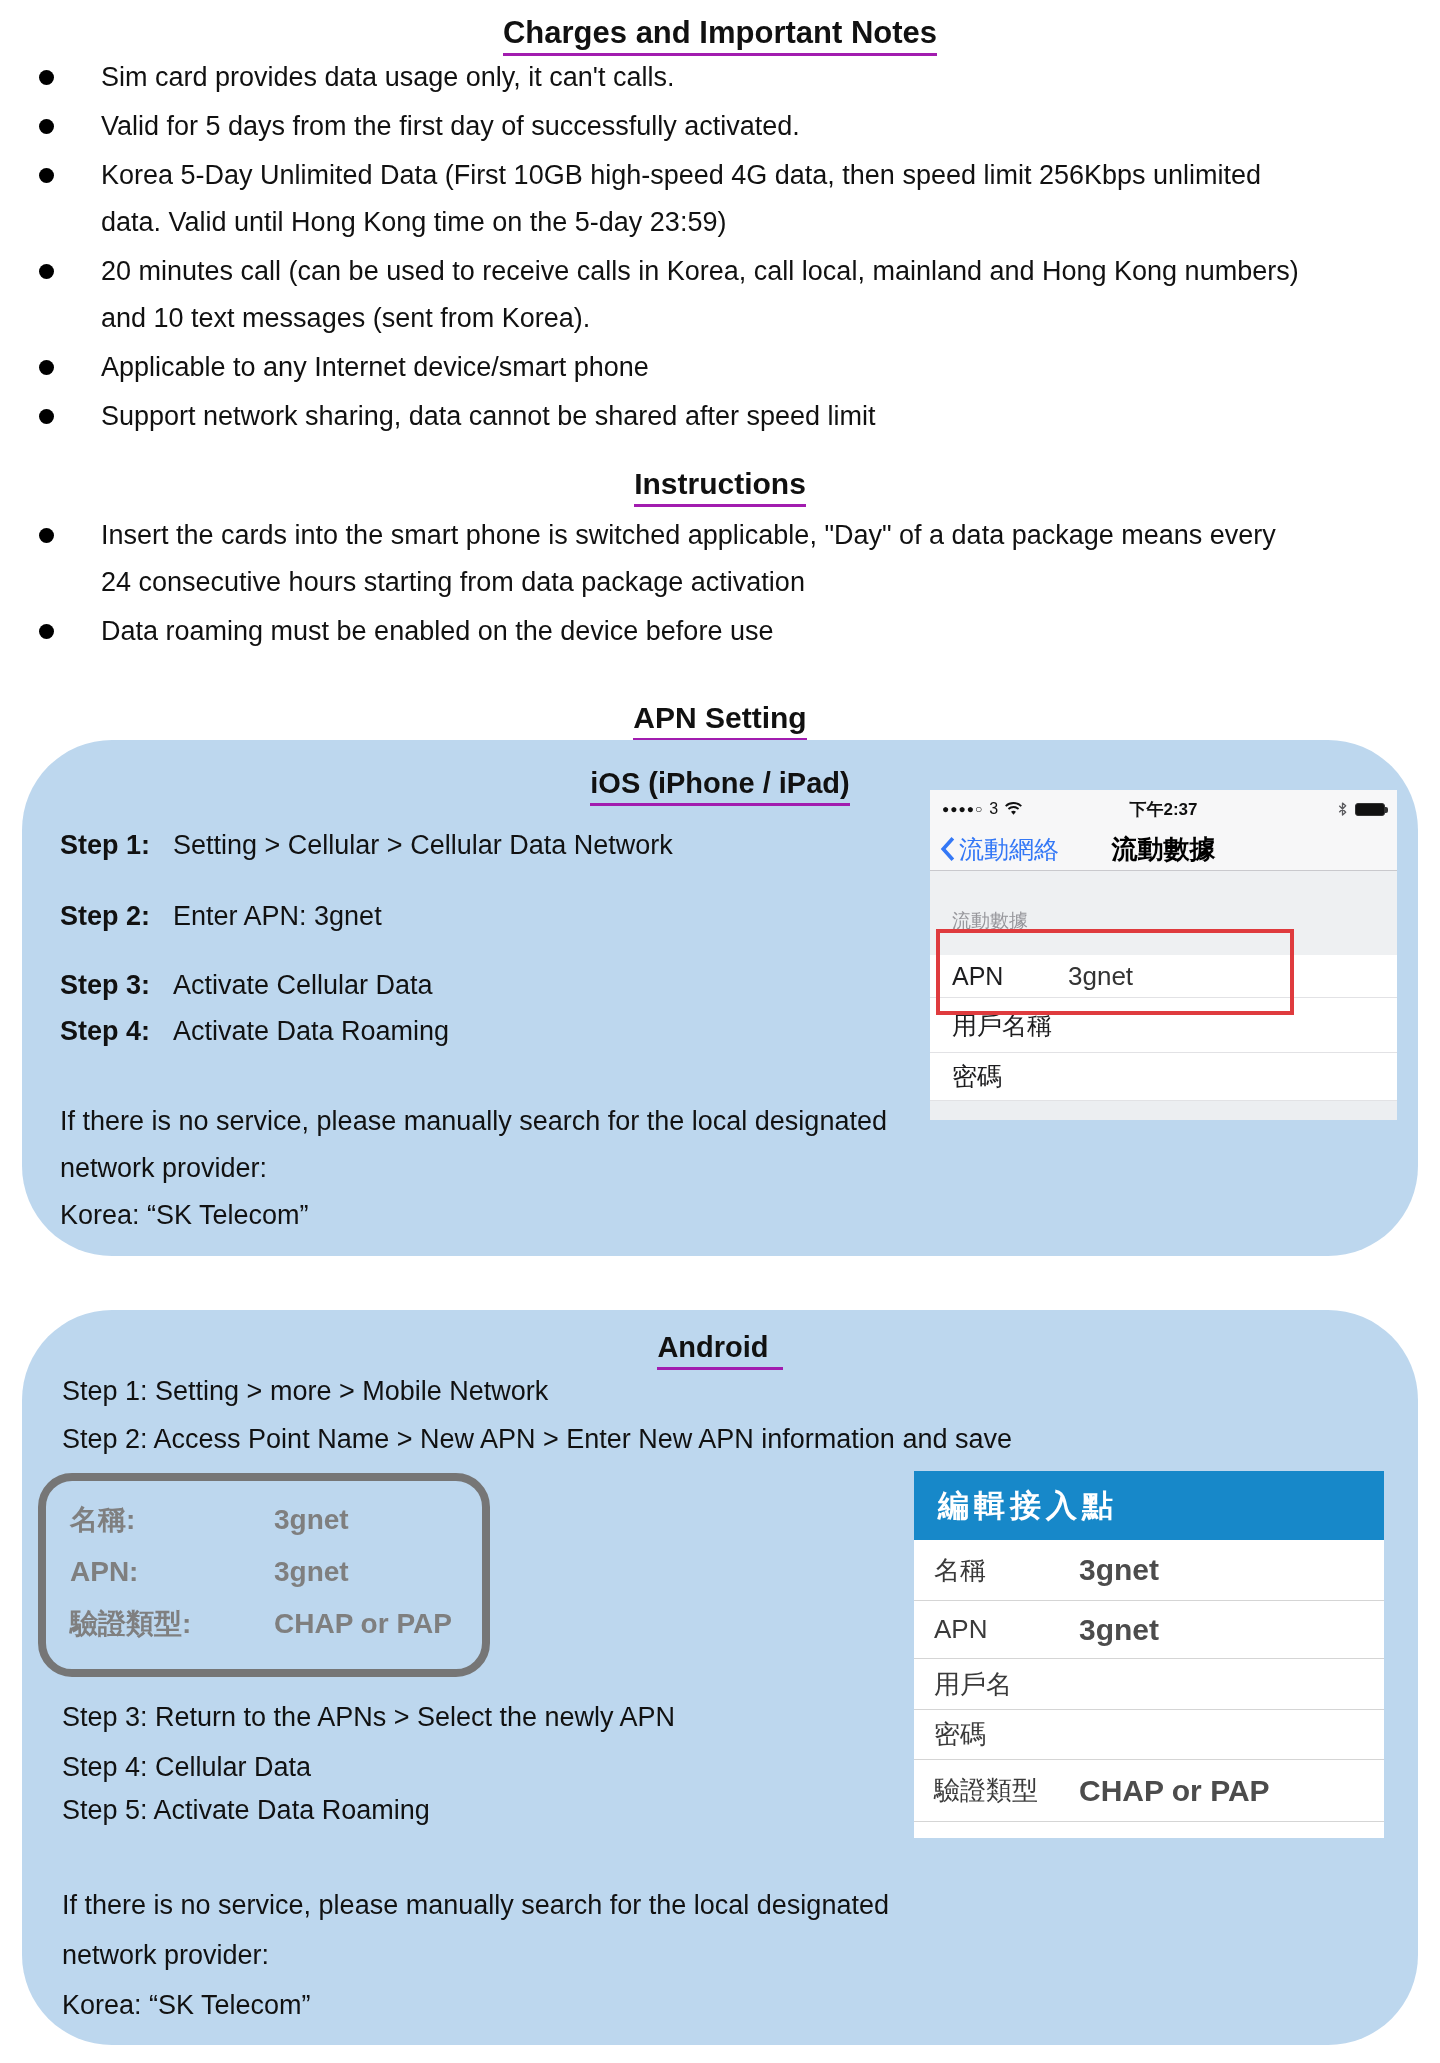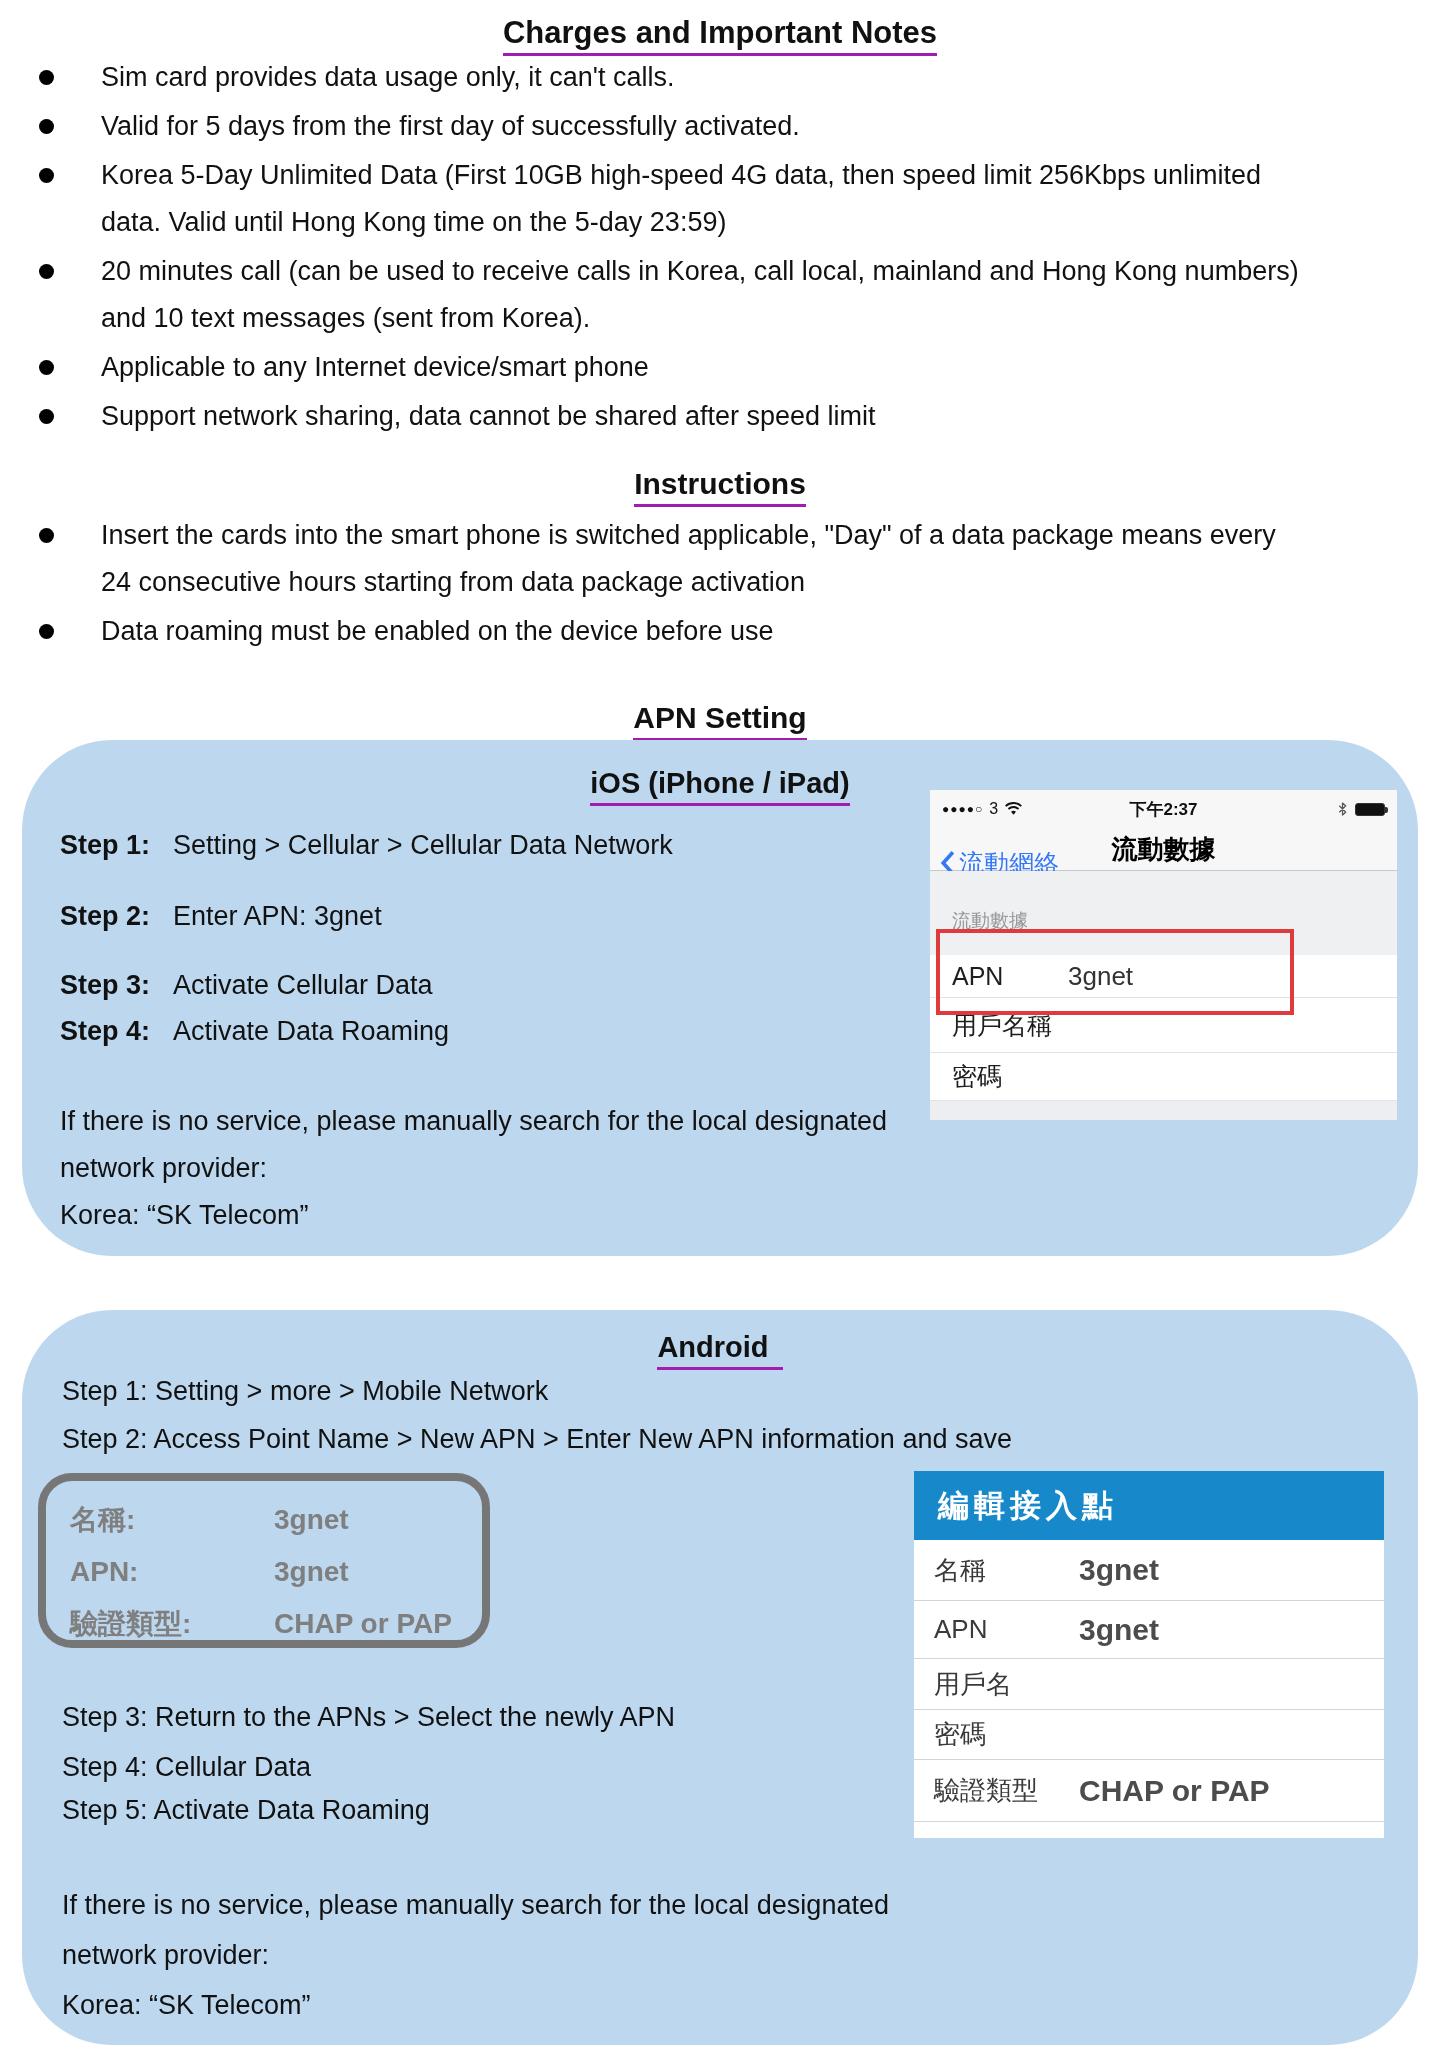--- a/index.html
+++ b/index.html
@@ -36,32 +36,32 @@
   .ios-status{position:absolute;left:0;top:0;width:100%;height:38px;background:#f7f7f8;
     display:flex;align-items:center;justify-content:space-between;padding:0 12px;}
   .status-left{display:flex;align-items:center;gap:6px;}
   .sig-dots{font-size:12px;letter-spacing:1px;color:#111;}
   .carrier{font-size:16px;color:#111;}
   .status-time{position:absolute;left:0;right:0;text-align:center;font-size:17px;font-weight:bold;color:#111;}
   .status-right{display:flex;align-items:center;gap:7px;z-index:1;}
   .battery{position:relative;width:30px;height:13px;border:1px solid #333;border-radius:3px;background:#111;}
   .battery:after{content:"";position:absolute;right:-4px;top:3.5px;width:3px;height:6px;background:#333;border-radius:0 2px 2px 0;}
   .ios-nav{position:absolute;left:0;top:38px;width:100%;height:43px;background:#f7f7f8;border-bottom:1px solid #c9c9cd;}
-  .back-group{position:absolute;left:10px;top:0;height:100%;display:flex;align-items:center;gap:4px;color:var(--ios-link-blue);font-size:25px;margin-top:14px;}
+  .back-group{position:absolute;left:10px;top:0;height:100%;display:flex;align-items:center;gap:4px;color:var(--ios-link-blue);font-size:25px;}
   .nav-title{position:absolute;left:0;top:0;width:100%;height:100%;display:flex;align-items:center;justify-content:center;
     font-size:26px;font-weight:bold;color:#000;}
   .ios-gray{position:absolute;left:0;top:81px;width:100%;height:84px;background:#eef0f2;}
   .ios-seclabel{position:absolute;left:22px;top:118px;font-size:19px;color:#97979c;}
   .ios-row{position:absolute;left:0;width:100%;background:#fff;border-bottom:1px solid #e2e2e5;display:flex;align-items:center;}
   .ios-row .lbl{margin-left:22px;font-size:25px;color:#1d1d1f;}
   .ios-row .val{position:absolute;left:138px;font-size:26px;color:#333;}
   .ios-strip{position:absolute;left:0;top:311px;width:100%;height:19px;background:#eceef1;}
   .red-rect{position:absolute;left:6px;top:139px;width:358px;height:86px;border:4px solid var(--highlight-red);}
   
-  .graybox{position:absolute;left:16px;top:163px;width:452px;height:175px;border:8px solid #767676;border-radius:34px;}
+  .graybox{position:absolute;left:16px;top:163px;width:452px;height:204px;border:8px solid #767676;border-radius:34px;}
   .graybox .grow{position:absolute;left:24px;font-size:28px;font-weight:bold;color:var(--gray-text);line-height:34px;}
   .graybox .grow .gval{position:absolute;left:204px;white-space:nowrap;}
   
   .android-phone{left:892px;top:161px;width:470px;height:367px;background:#0f766e;}
   .a-header{position:absolute;left:0;top:0;width:100%;height:69px;background:var(--android-header-blue);
     color:#fff;font-size:31px;font-weight:bold;line-height:69px;padding-left:24px;letter-spacing:5px;}
   .a-rows{position:absolute;left:0;top:69px;width:100%;}
   .a-row{position:relative;width:100%;background:#fff;border-bottom:1px solid #d5d5d5;display:flex;align-items:center;text-align:right;}
   .a-row .lbl{margin-left:20px;font-size:26px;color:#3a3a3a;}
   .a-row .val{position:absolute;left:165px;font-size:30px;font-weight:bold;color:#4c4c4c;}

